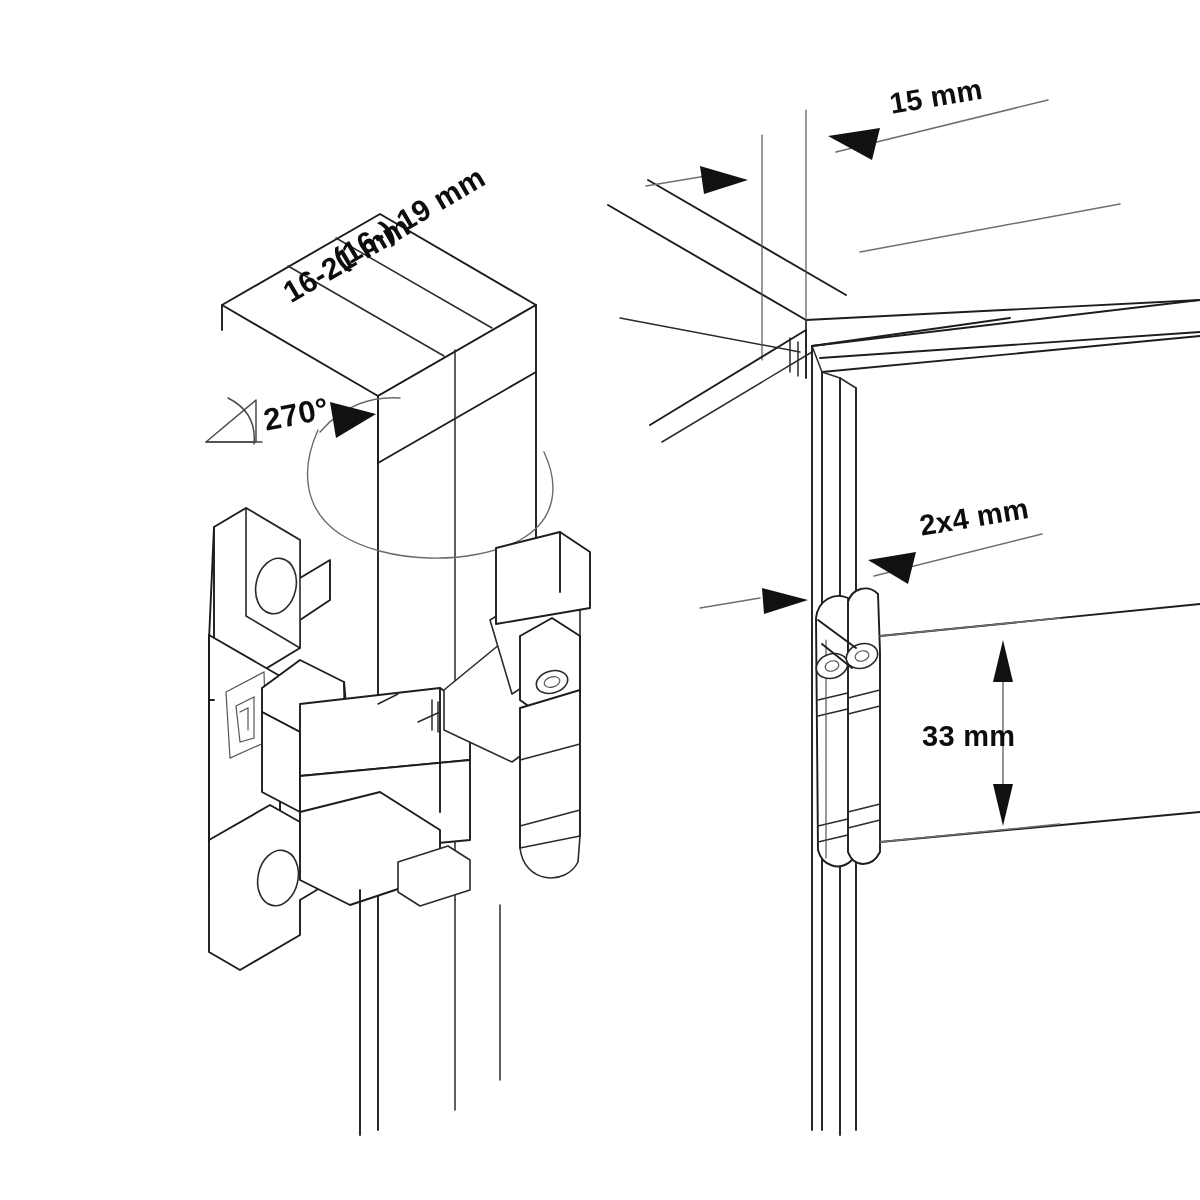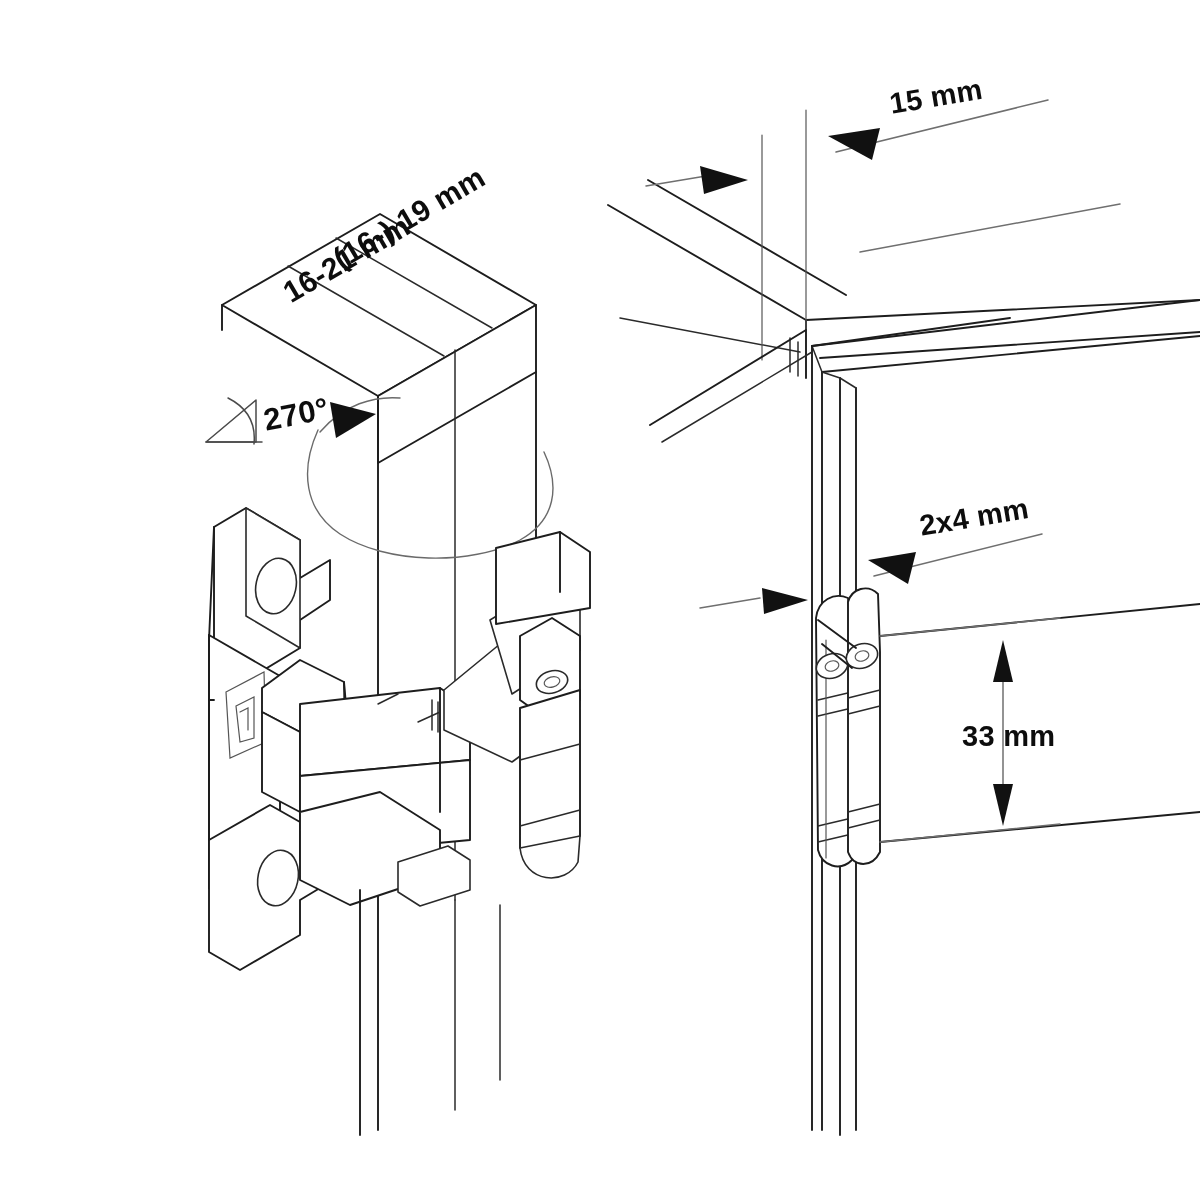--- a/index.html
+++ b/index.html
@@ -30,21 +30,21 @@
     color:#0d0d0d;
     white-space:nowrap;
     letter-spacing:0.3px;
     line-height:1;
   }
   #label-thickness-a{ left:286px; top:280px; font-size:30px; transform:rotate(-30.5deg); transform-origin:left center; }
   #label-thickness-b{ left:336px; top:246px; font-size:30px; transform:rotate(-30.5deg); transform-origin:left center; }
   #label-angle{ left:264px; top:405px; font-size:31px; transform:rotate(-11deg); transform-origin:left center; }
   #label-dim-15{ left:890px; top:90px; font-size:29px; transform:rotate(-9.5deg); transform-origin:left center; }
   #label-dim-2x4{ left:920px; top:512px; font-size:29px; transform:rotate(-9.5deg); transform-origin:left center; }
-  #label-dim-33{ left:962px; top:722px; font-size:29px; }
+  #label-dim-33{ left:922px; top:722px; font-size:29px; }
 </style>
 </head>
 <body>
 
 <div id="diagram-root">
 
   <svg id="dwg" viewBox="0 0 1200 1200">
 
     <g>
 

